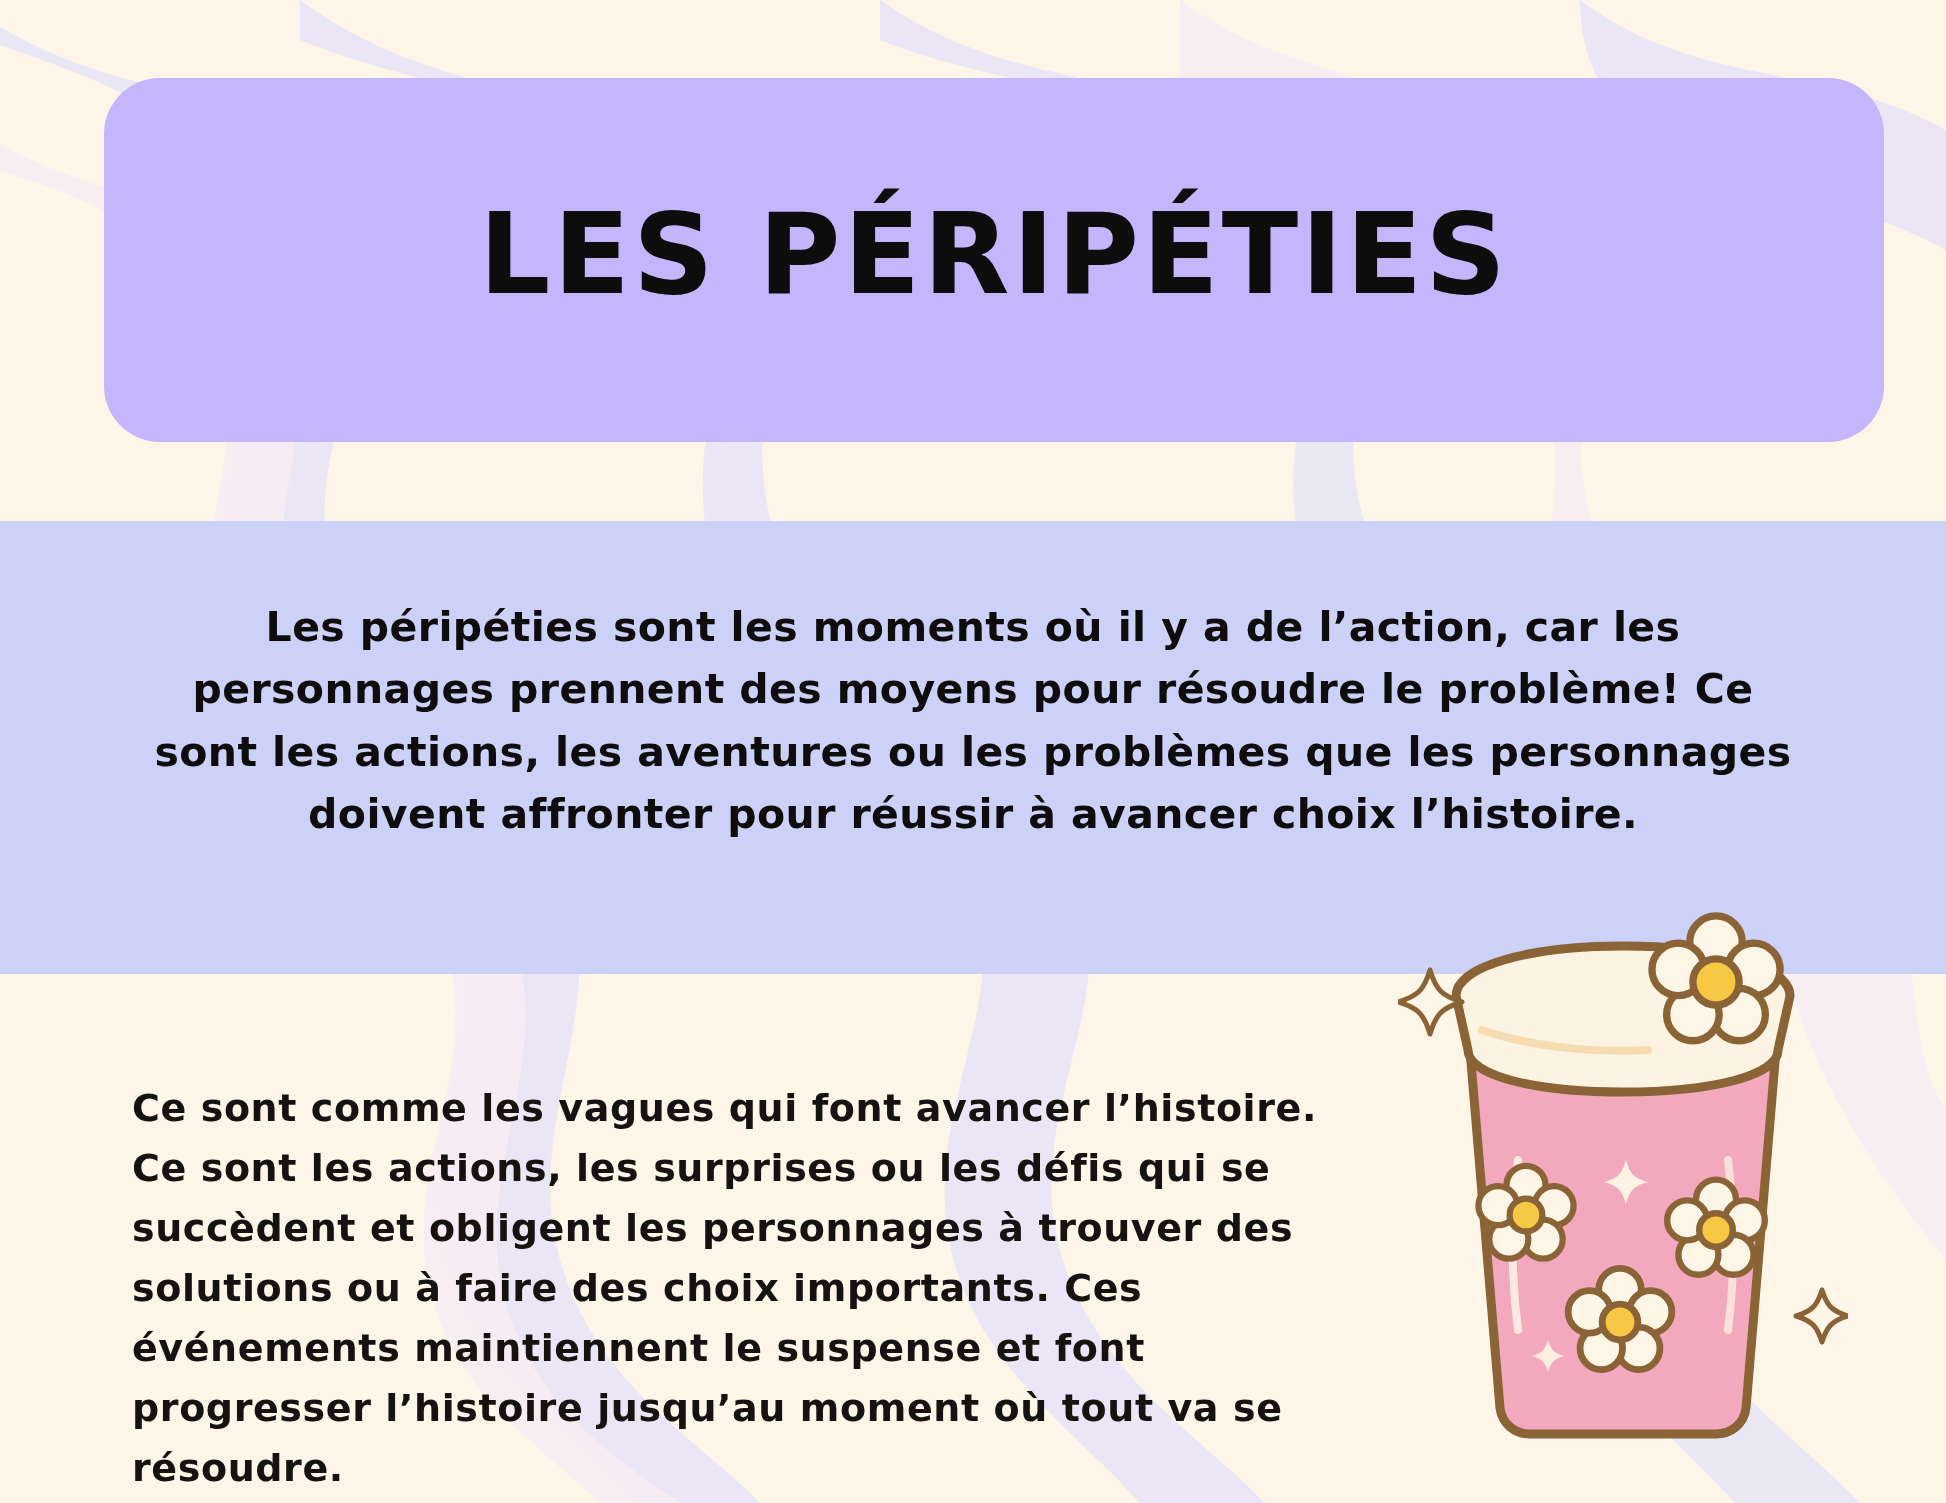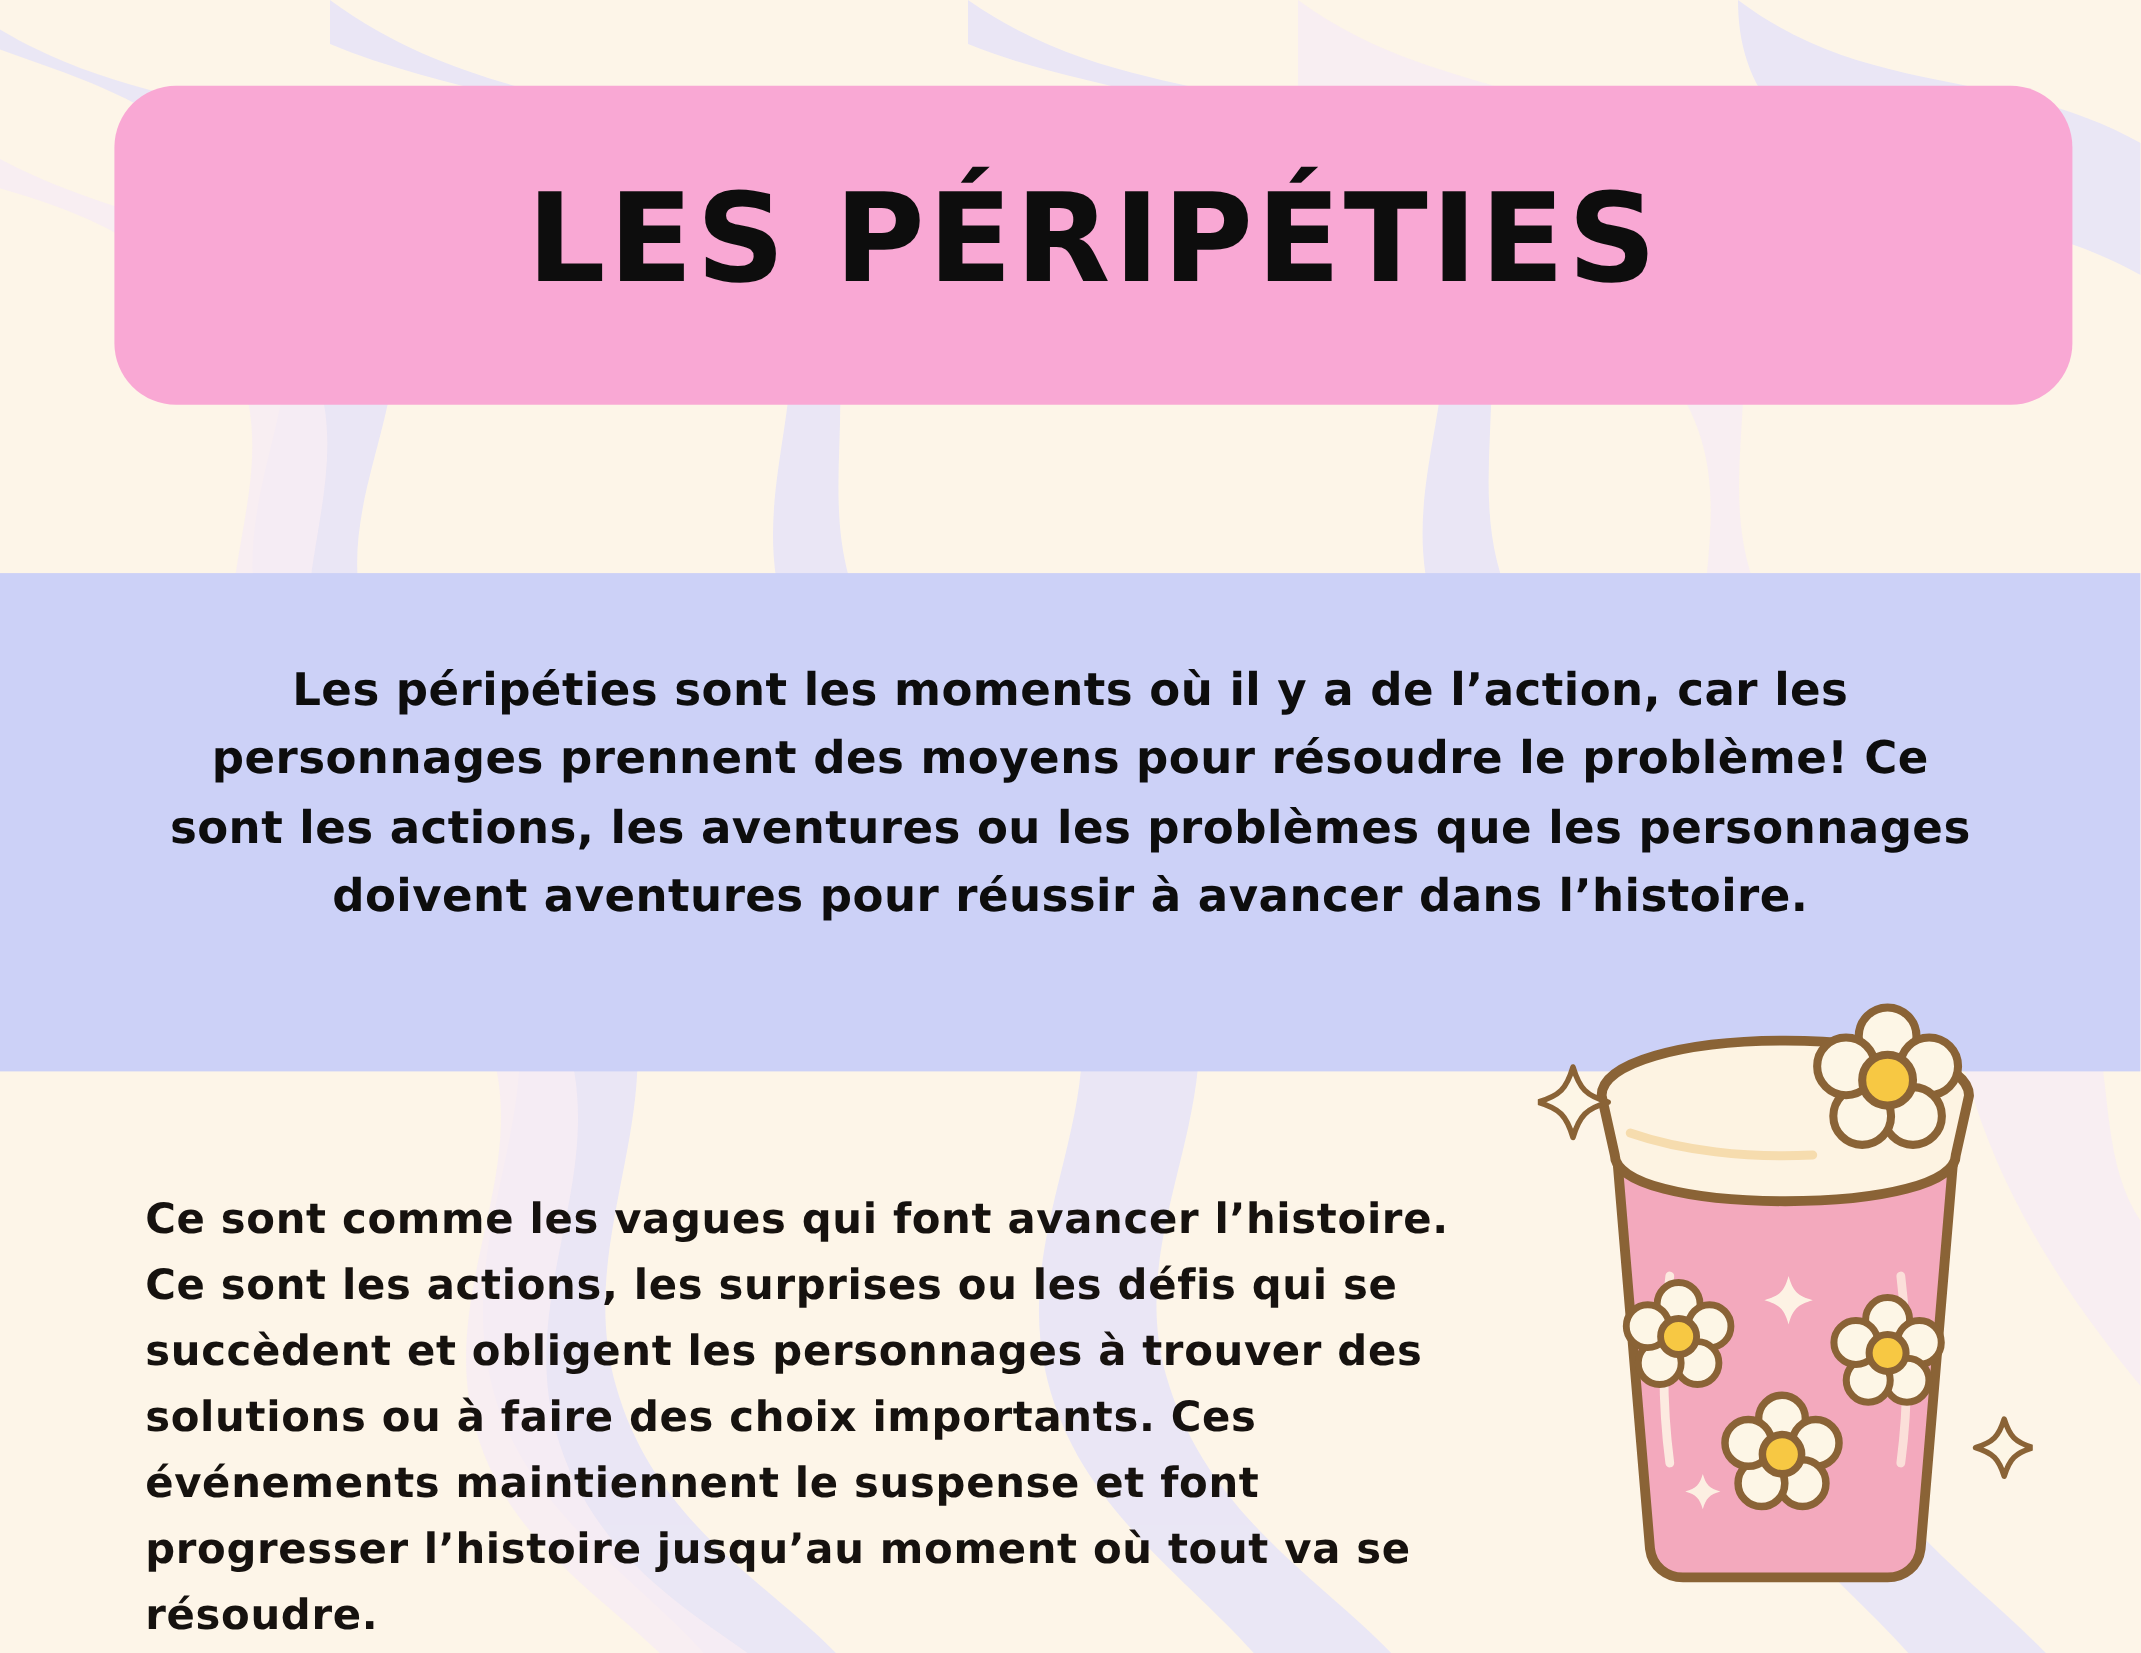--- a/index.html
+++ b/index.html
@@ -40,22 +40,22 @@
     height: 453px;
     background: #ccd1f7;
   }
 
   
   .title-card {
     position: absolute;
     left: 104px;
     top: 78px;
     width: 1780px;
-    height: 290px;
-    background: #f9a8d4;
+    height: 364px;
+    background: #c4b5fd;
     border-radius: 56px;
     display: flex;
     flex-direction: column;
     align-items: center;
     justify-content: center;
     box-sizing: border-box;
     padding: 6px 40px 18px 40px;
   }
   .title-main {
     font-family: "DejaVu Sans", sans-serif;
@@ -135,21 +135,21 @@
       <path d="M1180,0 C1310,95 1430,60 1530,180 C1640,310 1540,425 1605,555 C1670,685 1810,710 1875,840 C1930,950 1900,1040 1946,1110 L1946,1260 C1880,1180 1820,1090 1790,985 C1755,860 1630,815 1570,690 C1510,565 1600,460 1520,345 C1450,245 1290,240 1180,185 Z"></path>
     </g>
   </svg>
 
   <div class="band"></div>
 
   <div class="title-card">
     <div class="title-main">LES PÉRIPÉTIES</div>
   </div>
 
-  <div class="intro">Les péripéties sont les moments où il y a de l’action, car les personnages prennent des moyens pour résoudre le problème! Ce sont les actions, les aventures ou les problèmes que les personnages doivent aventures pour réussir à avancer dans l’histoire.</div>
+  <div class="intro">Les péripéties sont les moments où il y a de l’action, car les personnages prennent des moyens pour résoudre le problème! Ce sont les actions, les aventures ou les problèmes que les personnages doivent affronter pour réussir à avancer choix l’histoire.</div>
 
   <div class="body-text">Ce sont comme les vagues qui font avancer l’histoire. Ce sont les actions, les surprises ou les défis qui se succèdent et obligent les personnages à trouver des solutions ou à faire des choix importants. Ces événements maintiennent le suspense et font progresser l’histoire jusqu’au moment où tout va se résoudre.</div>
 
   <svg class="cup-art" viewBox="0 0 450 530" xmlns="http://www.w3.org/2000/svg">
 
     <path d="M72,140 L378,140 L348,498 C346,514 333,524 318,524 L132,524 C117,524 104,514 102,498 Z" fill="#f3a9bd" stroke="#8a6336" stroke-width="9" stroke-linejoin="round"></path>
 
     <path d="M58,86 C58,56 132,36 225,36 C318,36 392,56 392,86 L380,140 C380,166 312,182 225,182 C138,182 70,166 70,140 Z" fill="#fdf3e2" stroke="#8a6336" stroke-width="9" stroke-linejoin="round"></path>
     <path d="M84,120 C130,136 190,143 250,140" fill="none" stroke="#f6dcae" stroke-width="8" stroke-linecap="round"></path>
 

